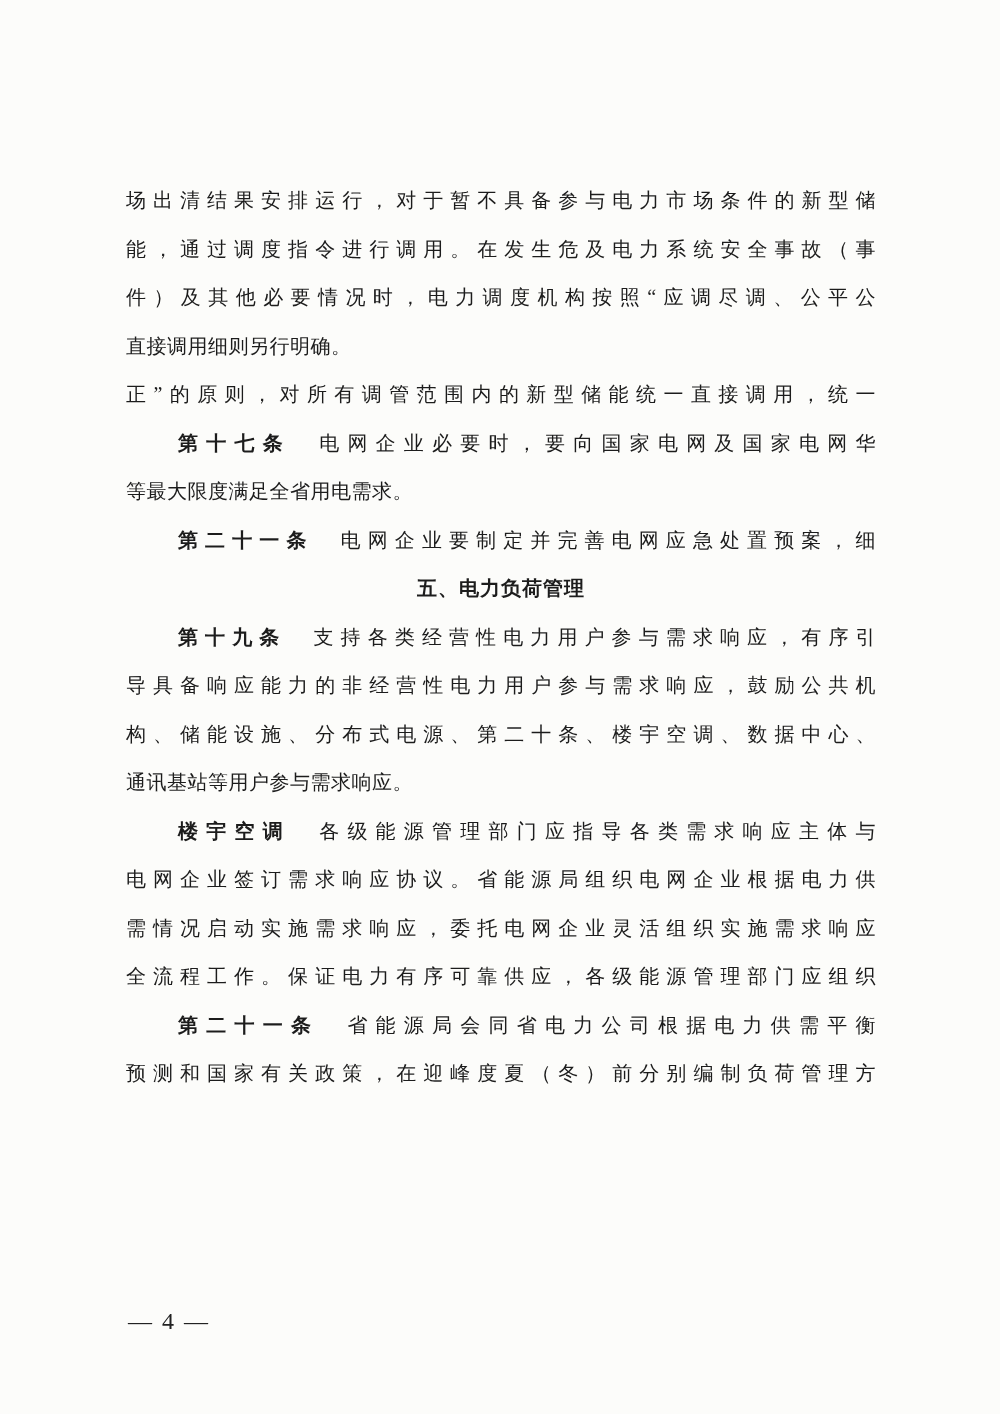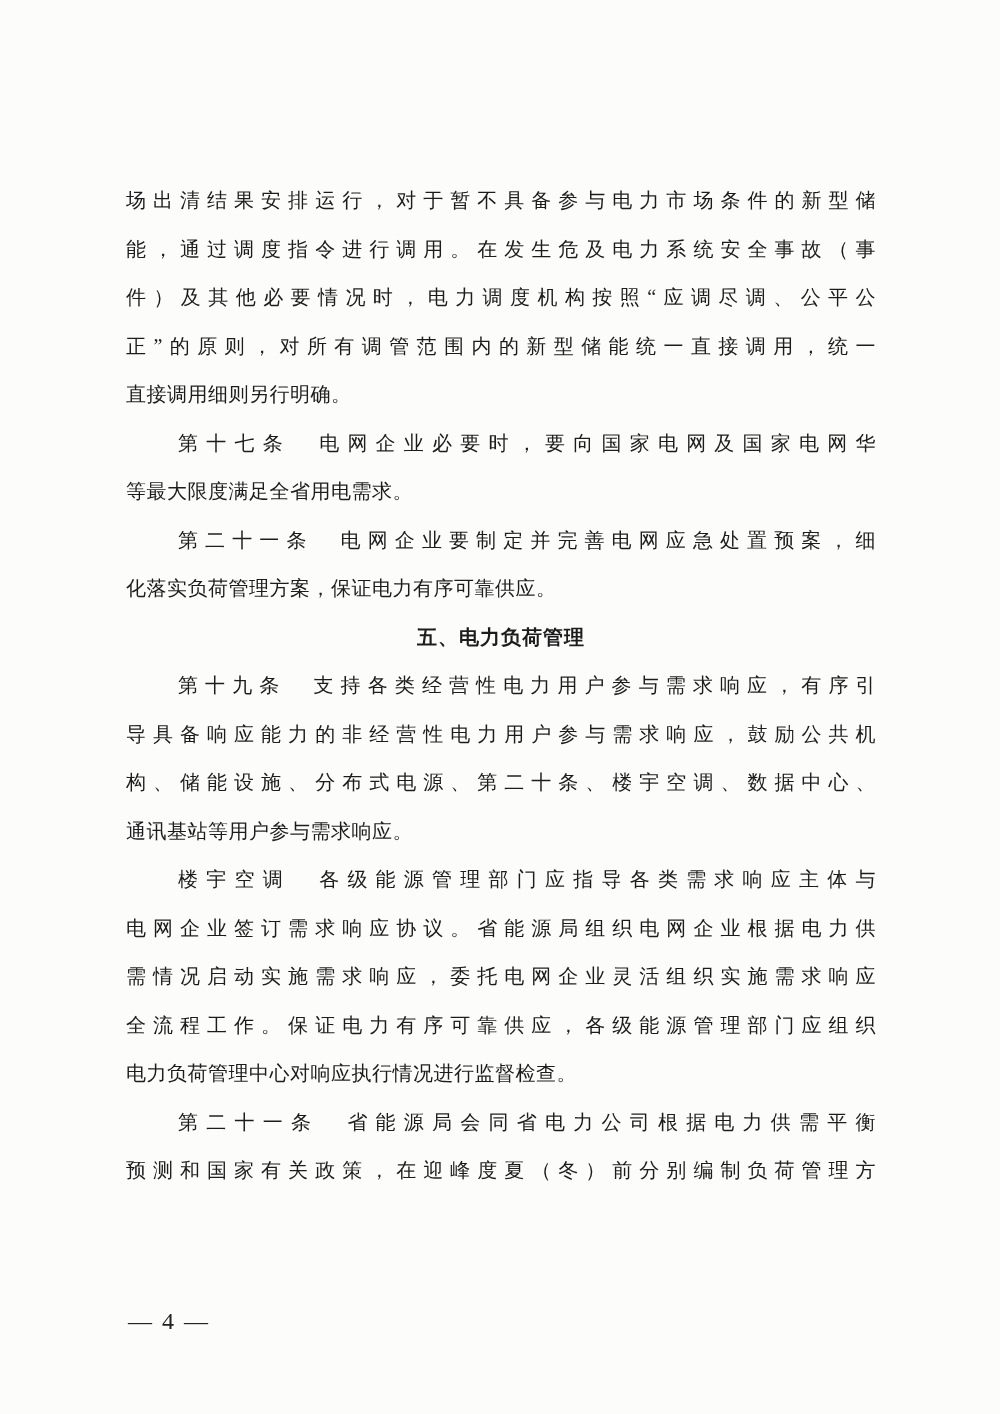--- a/index.html
+++ b/index.html
@@ -32,21 +32,21 @@
     text-align-last: justify;
     white-space: nowrap;
   }
   .line.first {
     text-indent: 52px;
   }
   .line.last {
     text-align-last: left;
   }
   .line b {
-    font-weight: 400;
+    font-weight: 700;
   }
   .line.heading {
     font-weight: 700;
     text-align: left;
     text-align-last: center;
     white-space: nowrap;
     letter-spacing: 1px;
   }
   .page-number {
     position: absolute;
@@ -60,44 +60,42 @@
 </style>
 </head>
 <body>
 
 <div class="page">
   <div class="doc-body">
       <div class="paragraph">
         <div class="line">场出清结果安排运行，对于暂不具备参与电力市场条件的新型储</div>
         <div class="line">能，通过调度指令进行调用。在发生危及电力系统安全事故（事</div>
         <div class="line">件）及其他必要情况时，电力调度机构按照“应调尽调、公平公</div>
+        <div class="line last">直接调用细则另行明确。</div>
         <div class="line">正”的原则，对所有调管范围内的新型储能统一直接调用，统一</div>
-        <div class="line last">直接调用细则另行明确。</div>
       </div>
       <div class="paragraph">
         <div class="line first"><b>第十七条</b>　电网企业必要时，要向国家电网及国家电网华</div>
         <div class="line last">等最大限度满足全省用电需求。</div>
       </div>
       <div class="paragraph">
         <div class="line first"><b>第二十一条</b>　电网企业要制定并完善电网应急处置预案，细</div>
-        <div class="line last">化落实负荷管理方案，保证电力有序可靠供应。</div>
       </div>
       <div class="line heading">五、电力负荷管理</div>
       <div class="paragraph">
         <div class="line first"><b>第十九条</b>　支持各类经营性电力用户参与需求响应，有序引</div>
         <div class="line">导具备响应能力的非经营性电力用户参与需求响应，鼓励公共机</div>
         <div class="line">构、储能设施、分布式电源、第二十条、楼宇空调、数据中心、</div>
         <div class="line last">通讯基站等用户参与需求响应。</div>
       </div>
       <div class="paragraph">
         <div class="line first"><b>楼宇空调</b>　各级能源管理部门应指导各类需求响应主体与</div>
         <div class="line">电网企业签订需求响应协议。省能源局组织电网企业根据电力供</div>
         <div class="line">需情况启动实施需求响应，委托电网企业灵活组织实施需求响应</div>
         <div class="line">全流程工作。保证电力有序可靠供应，各级能源管理部门应组织</div>
-        <div class="line last">电力负荷管理中心对响应执行情况进行监督检查。</div>
       </div>
       <div class="paragraph">
         <div class="line first"><b>第二十一条</b>　省能源局会同省电力公司根据电力供需平衡</div>
         <div class="line">预测和国家有关政策，在迎峰度夏（冬）前分别编制负荷管理方</div>
       </div>
     </div>
   <div class="page-number">— 4 —</div>
 </div>
 
 </body></html>

